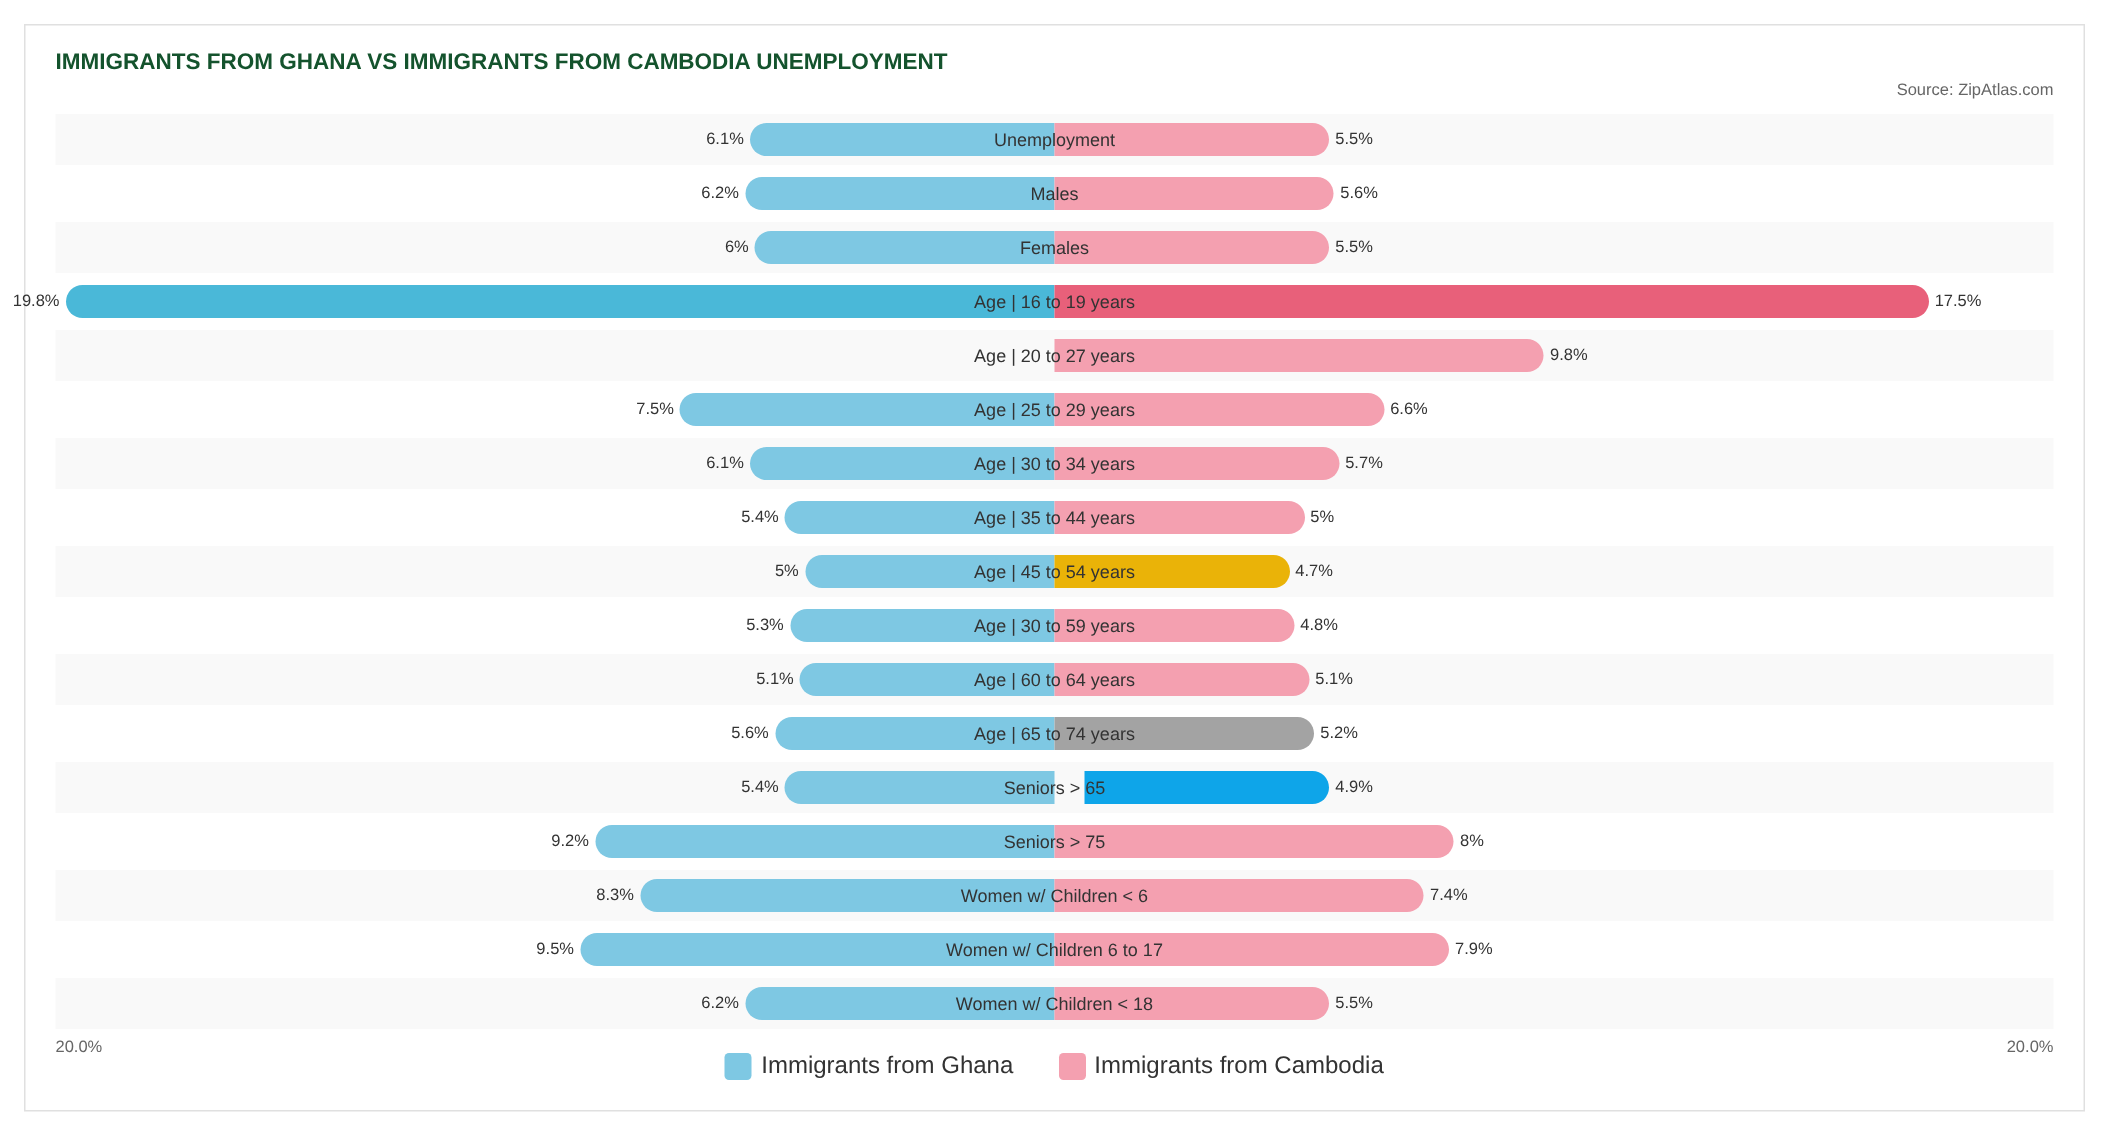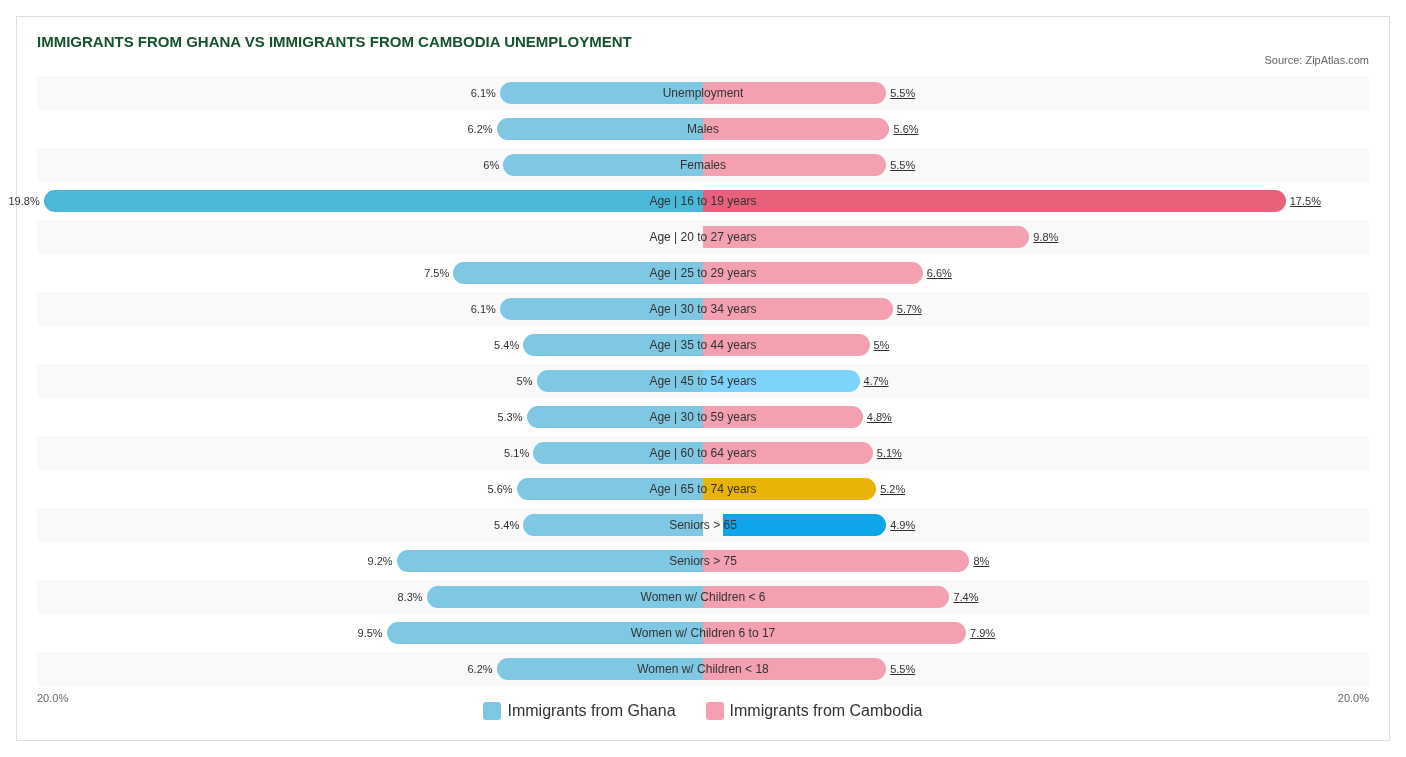--- a/index.html
+++ b/index.html
@@ -92,21 +92,20 @@
       white-space: nowrap;
       position: absolute;
       right: calc(100% + 4px);
     }
     .bar-label-right {
       font-size: 11px;
       color: #333;
       white-space: nowrap;
       position: absolute;
       left: calc(100% + 4px);
-      text-decoration: underline;
     }
     .center-label {
       position: absolute;
       left: 50%;
       transform: translateX(-50%);
       z-index: 10;
       font-size: 12px;
       color: #333;
       white-space: nowrap;
       background: transparent;
@@ -263,21 +262,21 @@
     </div>
   </div>
       <div class="row">
     <div class="left-side">
       <div class="bar-left " style="width:25%; background:#7ec8e3;">
         <span class="bar-label-left">5%</span>
       </div>
     </div>
     <div class="center-label">Age | 45 to 54 years</div>
     <div class="right-side">
-      <div class="bar-right " style="width:23.5%; background:#7dd3fc;">
+      <div class="bar-right " style="width:23.5%; background:#eab308;">
         <span class="bar-label-right">4.7%</span>
       </div>
     </div>
   </div>
       <div class="row">
     <div class="left-side">
       <div class="bar-left " style="width:26.5%; background:#7ec8e3;">
         <span class="bar-label-left">5.3%</span>
       </div>
     </div>
@@ -302,21 +301,21 @@
     </div>
   </div>
       <div class="row">
     <div class="left-side">
       <div class="bar-left " style="width:27.999999999999996%; background:#7ec8e3;">
         <span class="bar-label-left">5.6%</span>
       </div>
     </div>
     <div class="center-label">Age | 65 to 74 years</div>
     <div class="right-side">
-      <div class="bar-right " style="width:26%; background:#eab308;">
+      <div class="bar-right " style="width:26%; background:#a3a3a3;">
         <span class="bar-label-right">5.2%</span>
       </div>
     </div>
   </div>
       <div class="row">
     <div class="left-side">
       <div class="bar-left " style="width:27%; background:#7ec8e3;">
         <span class="bar-label-left">5.4%</span>
       </div>
     </div>

